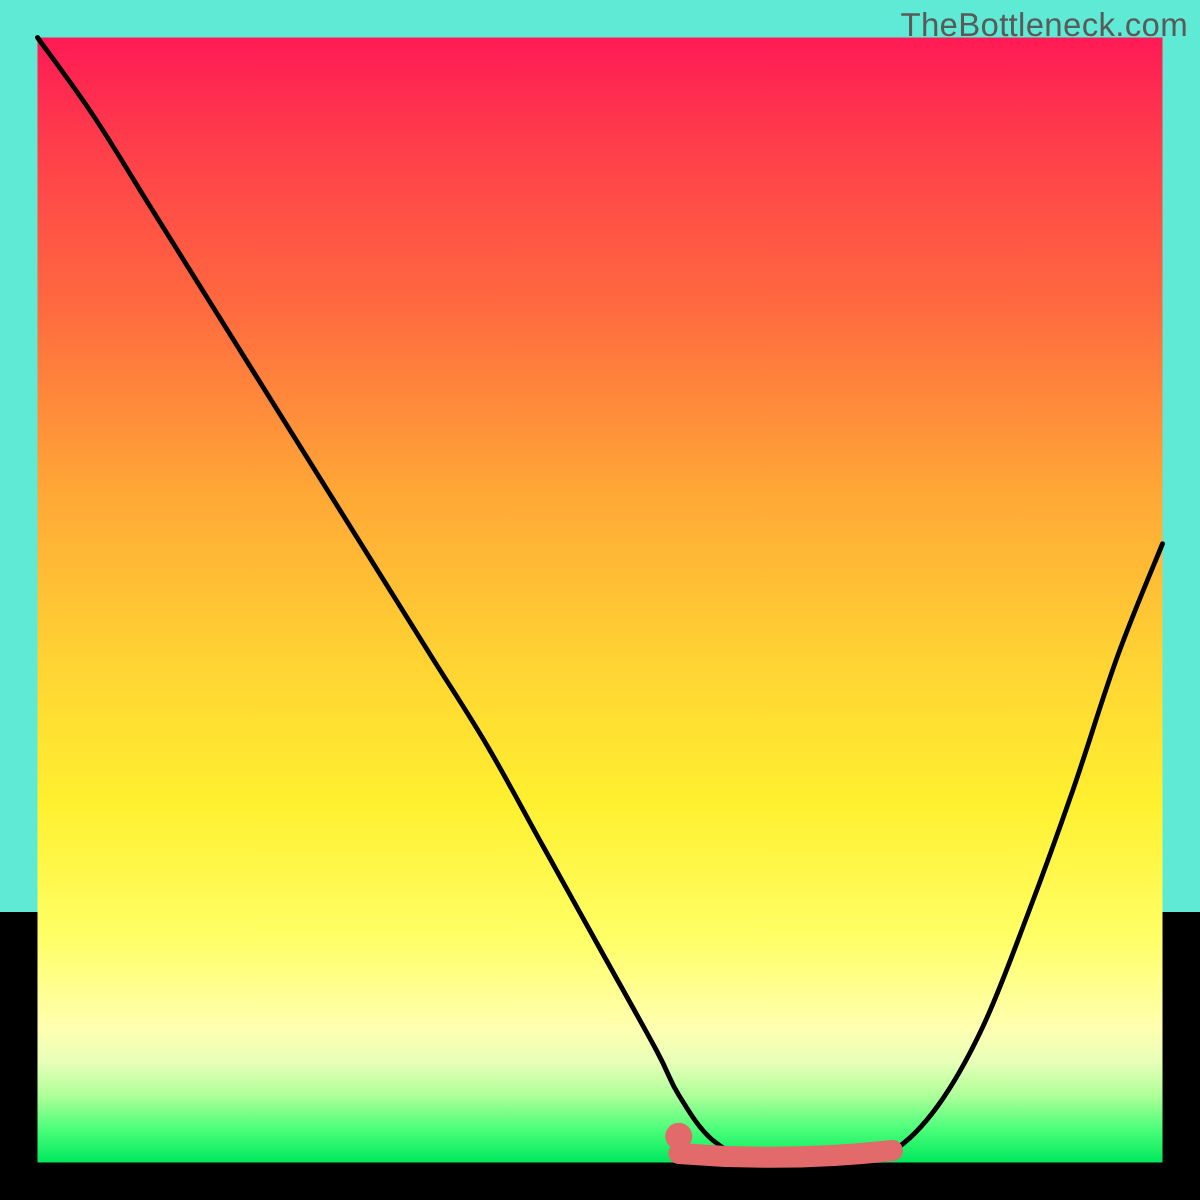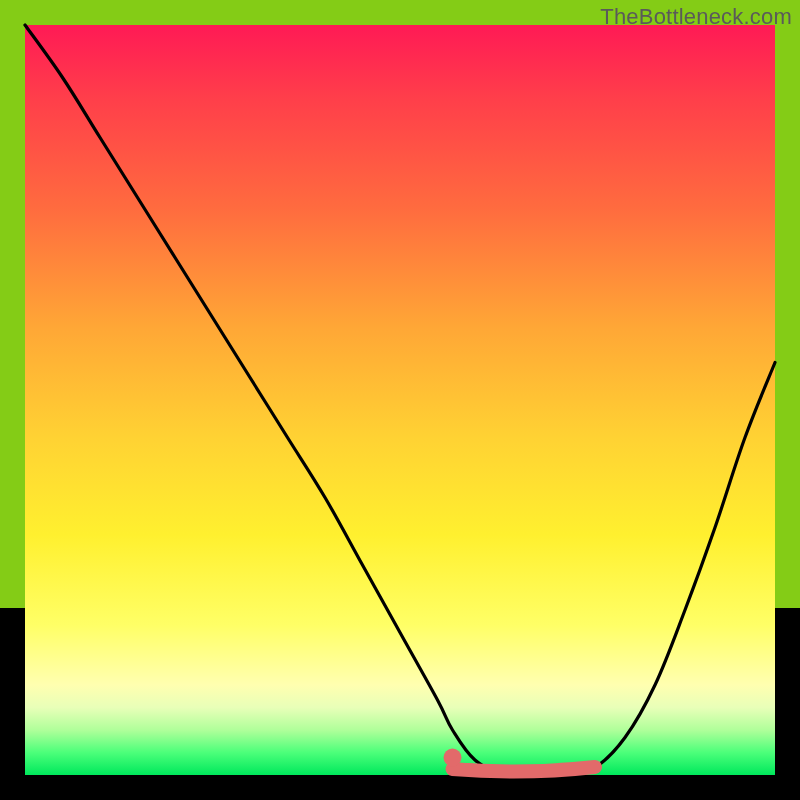--- a/index.html
+++ b/index.html
@@ -8,21 +8,21 @@
     width: 800px;
     height: 800px;
     overflow: hidden;
     background: #000;
     font-family: Arial, Helvetica, sans-serif;
   }
   .frame {
     position: relative;
     width: 800px;
     height: 608px;
-    background: #84cc16;
+    background: #5eead4;
   }
   .plot-area {
     position: absolute;
     left: 25px;
     top: 25px;
     width: 750px;
     height: 750px;
     
     background: linear-gradient(
       to bottom,

